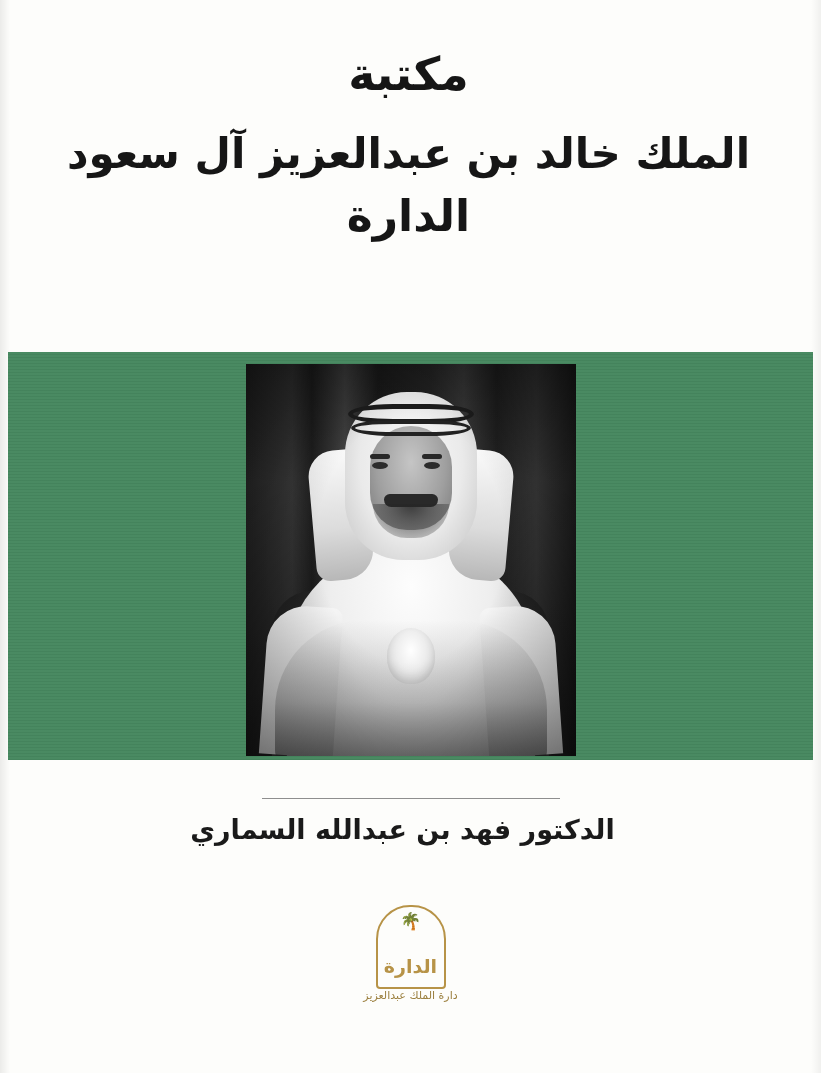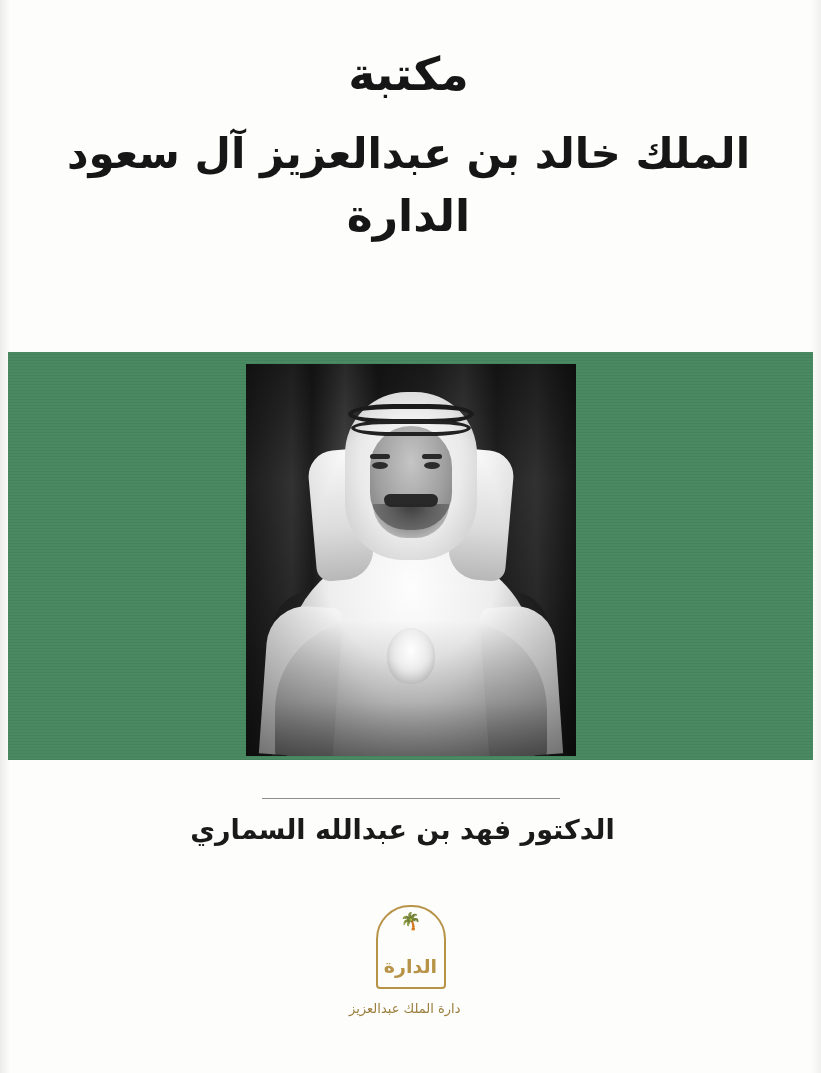--- a/index.html
+++ b/index.html
@@ -310,23 +310,23 @@
     left: 0;
     width: 100%;
     text-align: center;
     direction: rtl;
     font-size: 19px;
     font-weight: 700;
     color: #b79347;
     white-space: nowrap;
   }
   .logo-caption {
-    margin-top: 12px;
-    direction: rtl;
-    font-size: 13px;
+    margin-top: 0;
+    direction: rtl;
+    font-size: 11px;
     color: #9b7f3e;
     white-space: nowrap;
   }
 
   
   .scan-edge-left {
     position: absolute;
     top: 0; left: 0; width: 10px; height: 1073px;
     background: linear-gradient(90deg, rgba(0,0,0,0.07), rgba(0,0,0,0));
   }

